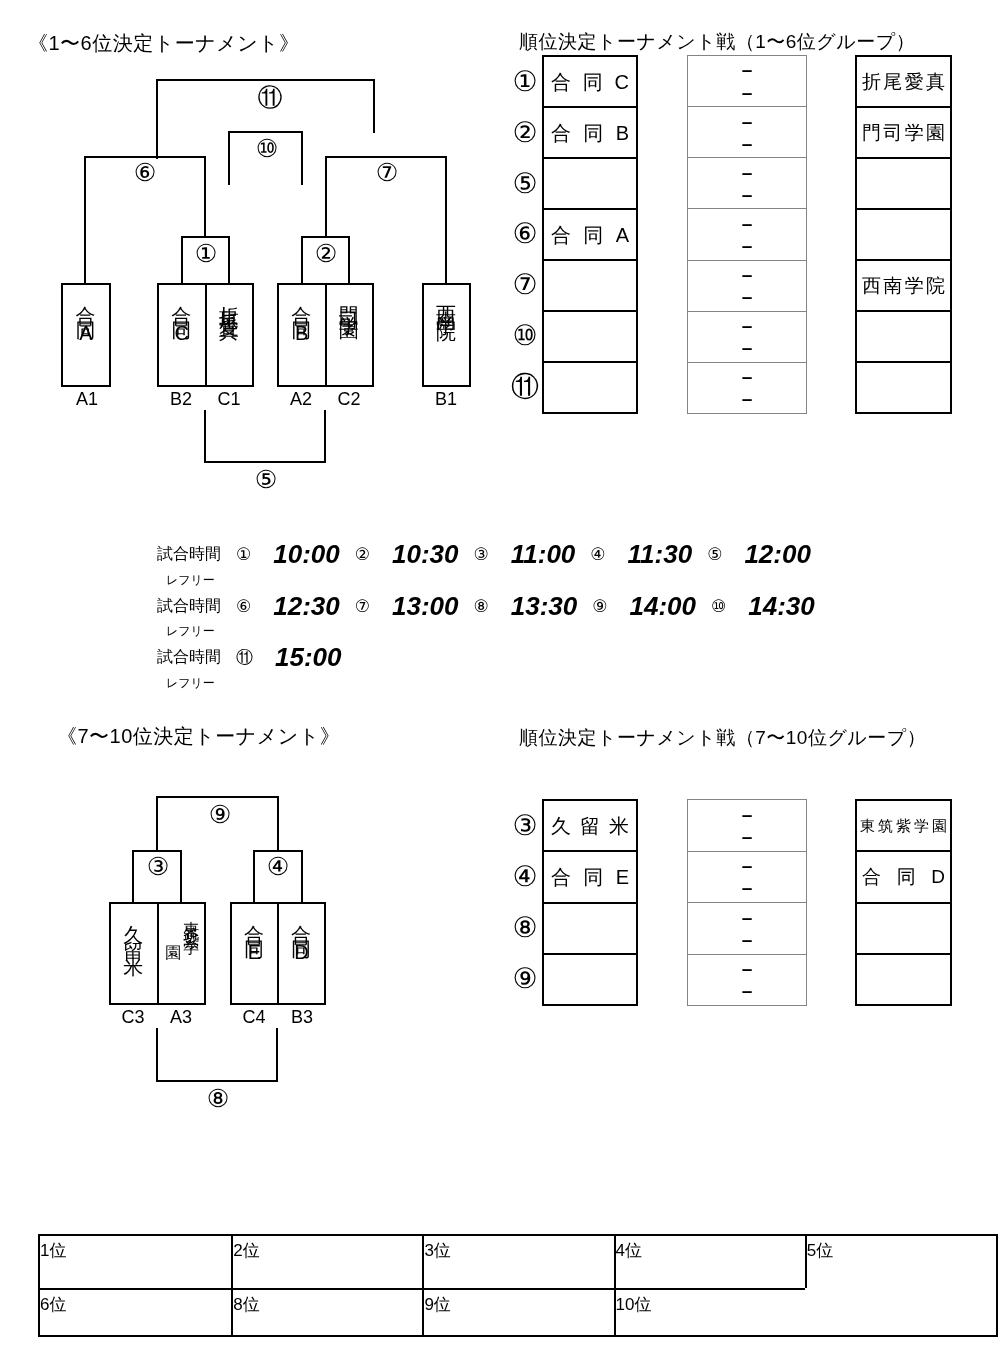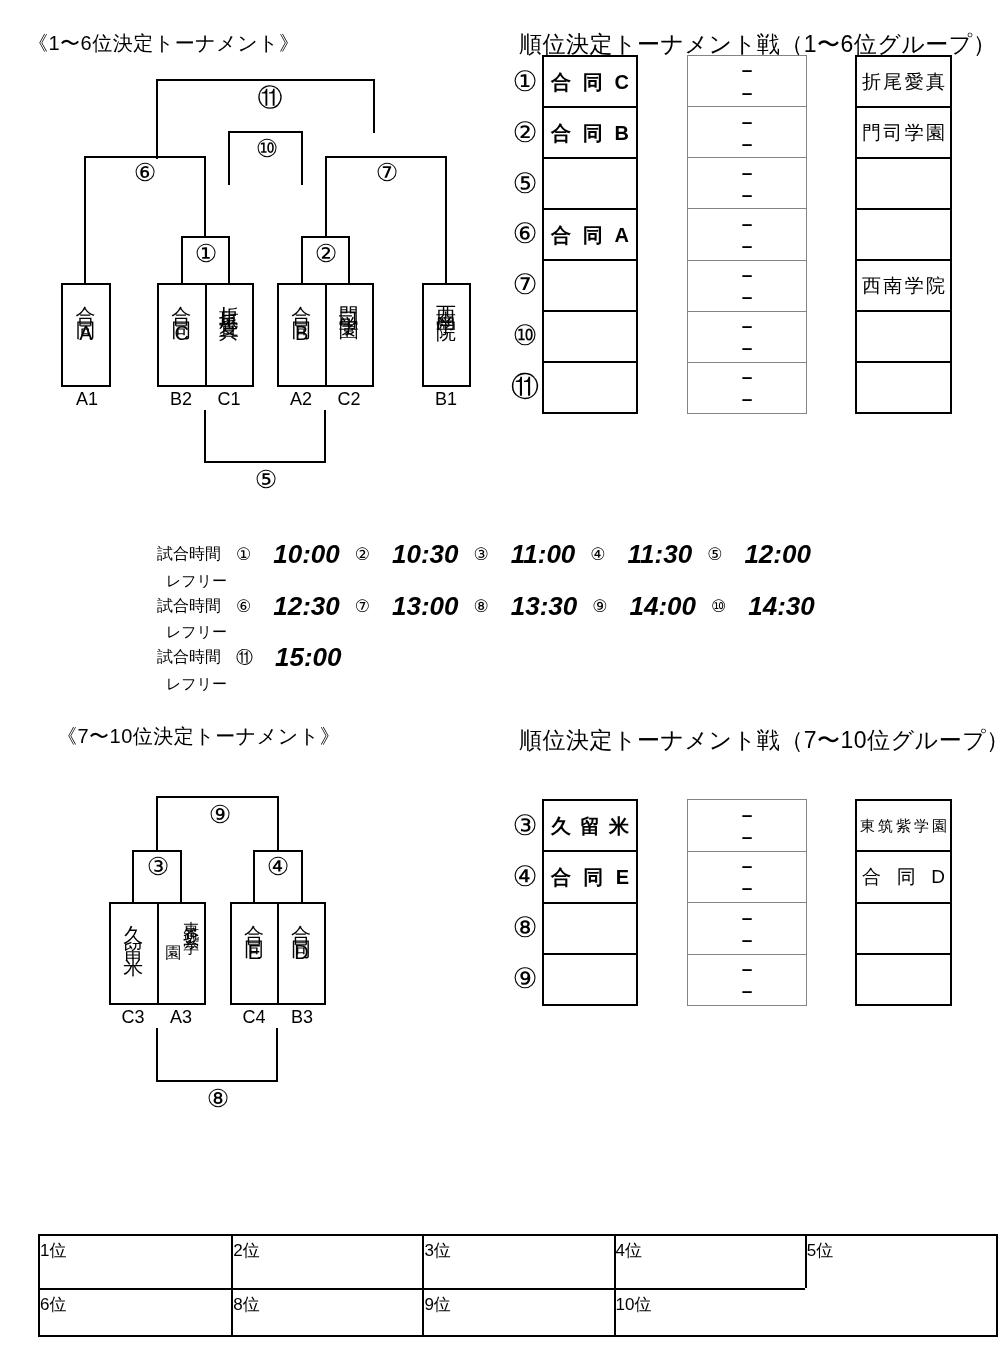--- a/index.html
+++ b/index.html
@@ -2,48 +2,48 @@
 <html><head>
 <meta charset="utf-8">
 <style>
   html,body{margin:0;padding:0;background:#fff;}
   .page{position:relative;width:1000px;height:1371px;background:#fff;color:#000;
         font-family:"Liberation Sans","DejaVu Sans",sans-serif;overflow:hidden;}
   .hl,.vl{position:absolute;background:#000;}
   .hl{height:2px;}
   .vl{width:2px;}
   .title{position:absolute;font-size:20px;white-space:nowrap;letter-spacing:.5px;}
-  .gtitle{position:absolute;font-size:23px;white-space:nowrap;letter-spacing:.5px;}
+  .gtitle{position:absolute;font-size:19px;white-space:nowrap;letter-spacing:.5px;}
   .circ{position:absolute;width:30px;text-align:center;font-size:25px;line-height:28px;}
   .tbox{position:absolute;box-sizing:border-box;border:2px solid #000;background:#fff;display:flex;}
   .cell{flex:1;display:flex;justify-content:center;overflow:visible;}
   .cell+.cell{border-left:2px solid #000;}
   .vtext{writing-mode:vertical-rl;text-orientation:upright;font-size:20px;line-height:1;padding-top:5px;}
   .ls16{letter-spacing:16px;}
   .ls5{letter-spacing:5px;}
   .tz{align-items:stretch;}
   .tz-left{display:flex;align-items:center;justify-content:center;width:20px;font-size:16px;}
   .tz-right{writing-mode:vertical-rl;text-orientation:upright;font-size:16px;letter-spacing:6px;padding-top:4px;line-height:1;}
   .seed{position:absolute;width:44px;text-align:center;font-size:18px;}
   .gtable{position:absolute;box-sizing:border-box;border:2px solid #000;background:#fff;display:flex;flex-direction:column;}
   .trow{flex:1;display:flex;align-items:center;}
   .trow+.trow{border-top:2px solid #000;}
-  .jteam{flex:1;font-size:20px;line-height:1;padding:0 7px;text-align:justify;text-align-last:justify;font-weight:bold;}
+  .jteam{flex:1;font-size:20px;line-height:1;padding:0 7px;text-align:justify;text-align-last:justify;}
   .rteam{flex:1;font-size:19px;line-height:1;padding:0 5px;text-align:justify;text-align-last:justify;}
   .rteam.small{font-size:15px;padding:0 3px;}
   .stable{position:absolute;box-sizing:border-box;border:1px solid #848484;background:#fff;display:flex;flex-direction:column;}
   .srow{flex:1;display:flex;flex-direction:column;justify-content:space-around;align-items:center;padding:3px 0;}
   .srow+.srow{border-top:1px solid #848484;}
   .dash{font-size:19px;font-weight:bold;line-height:.8;}
   .num{position:absolute;width:32px;text-align:center;font-size:28px;line-height:30px;}
   .sched{position:absolute;display:flex;align-items:center;white-space:nowrap;height:24px;}
   .sched .lbl{font-size:16px;}
   .sched .n{font-size:17px;margin-left:15px;}
   .sched .t{font-size:26px;font-weight:600;margin-left:22px;font-style:italic;}
-  .ref{position:absolute;font-size:15px;text-align:right;}
+  .ref{position:absolute;font-size:12px;text-align:right;}
   .rank{position:absolute;box-sizing:border-box;border:2px solid #000;background:#fff;display:grid;
         grid-template-columns:repeat(5,1fr);grid-template-rows:52px 1fr;}
   .rcell{border-left:2px solid #000;border-top:2px solid #000;font-size:17px;padding:3px 0 0 0;box-sizing:border-box;}
   .rcell:nth-child(-n+5){border-top:none;}
   .rcell:nth-child(5n+1){border-left:none;}
 </style>
 </head>
 <body>
 
 <div class="page">

